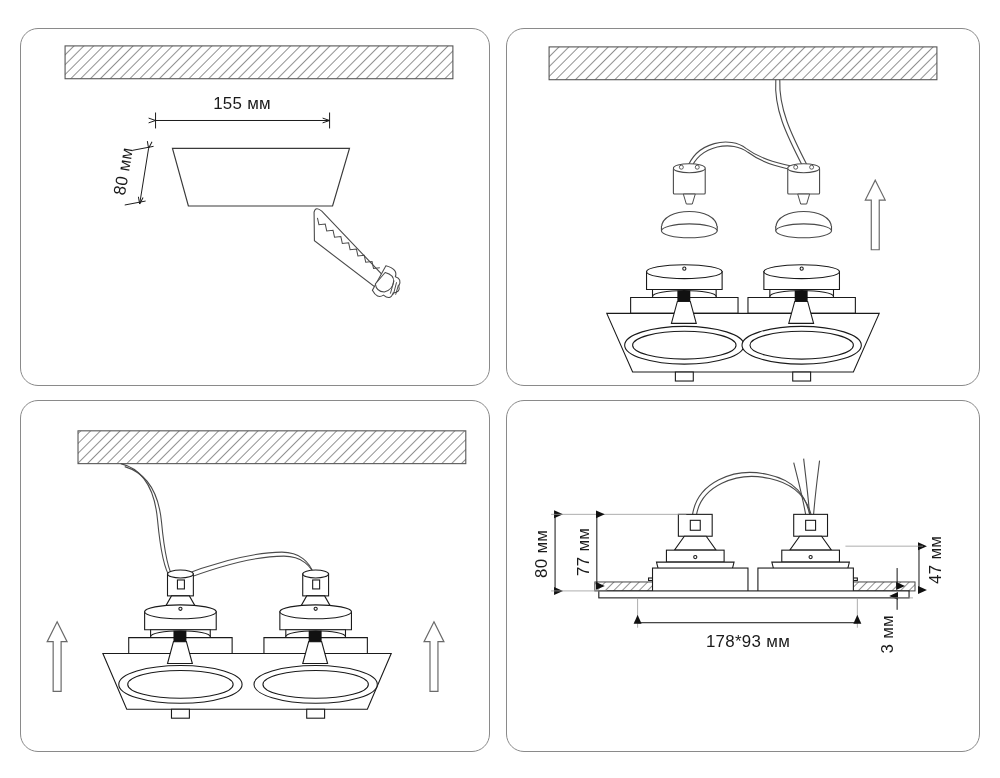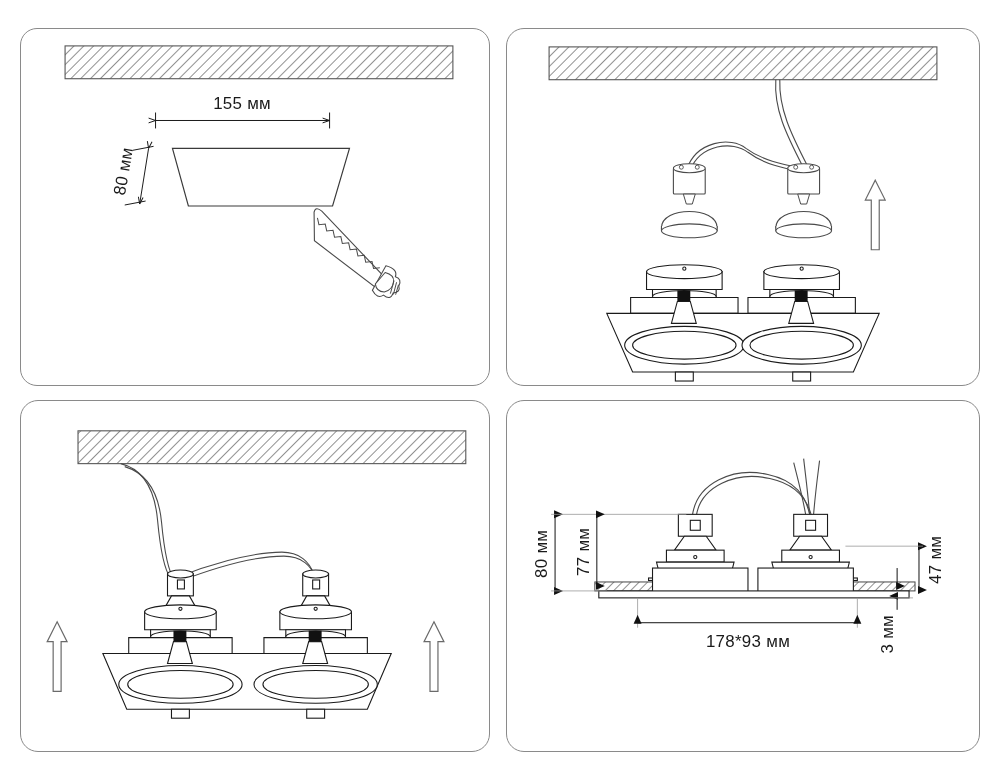--- a/index.html
+++ b/index.html
@@ -18,21 +18,21 @@
     width: 1000px;
     height: 778px;
   }
   .panel {
     position: absolute;
     border: 1px solid #8a8a8a;
     border-radius: 18px;
     background: #ffffff;
     box-sizing: border-box;
   }
-  #panel-1 { left: 20px;  top: 28px;  width: 470px; height: 358px; border-radius: 17px; }
+  #panel-1 { left: 20px;  top: 28px;  width: 470px; height: 358px; }
   #panel-2 { left: 506px; top: 28px;  width: 474px; height: 358px; }
   #panel-3 { left: 20px;  top: 400px; width: 470px; height: 352px; }
   #panel-4 { left: 506px; top: 400px; width: 474px; height: 352px; }
   .panel-svg {
     position: absolute;
     left: 0;
     top: 0;
     width: 100%;
     height: 100%;
     overflow: visible;

